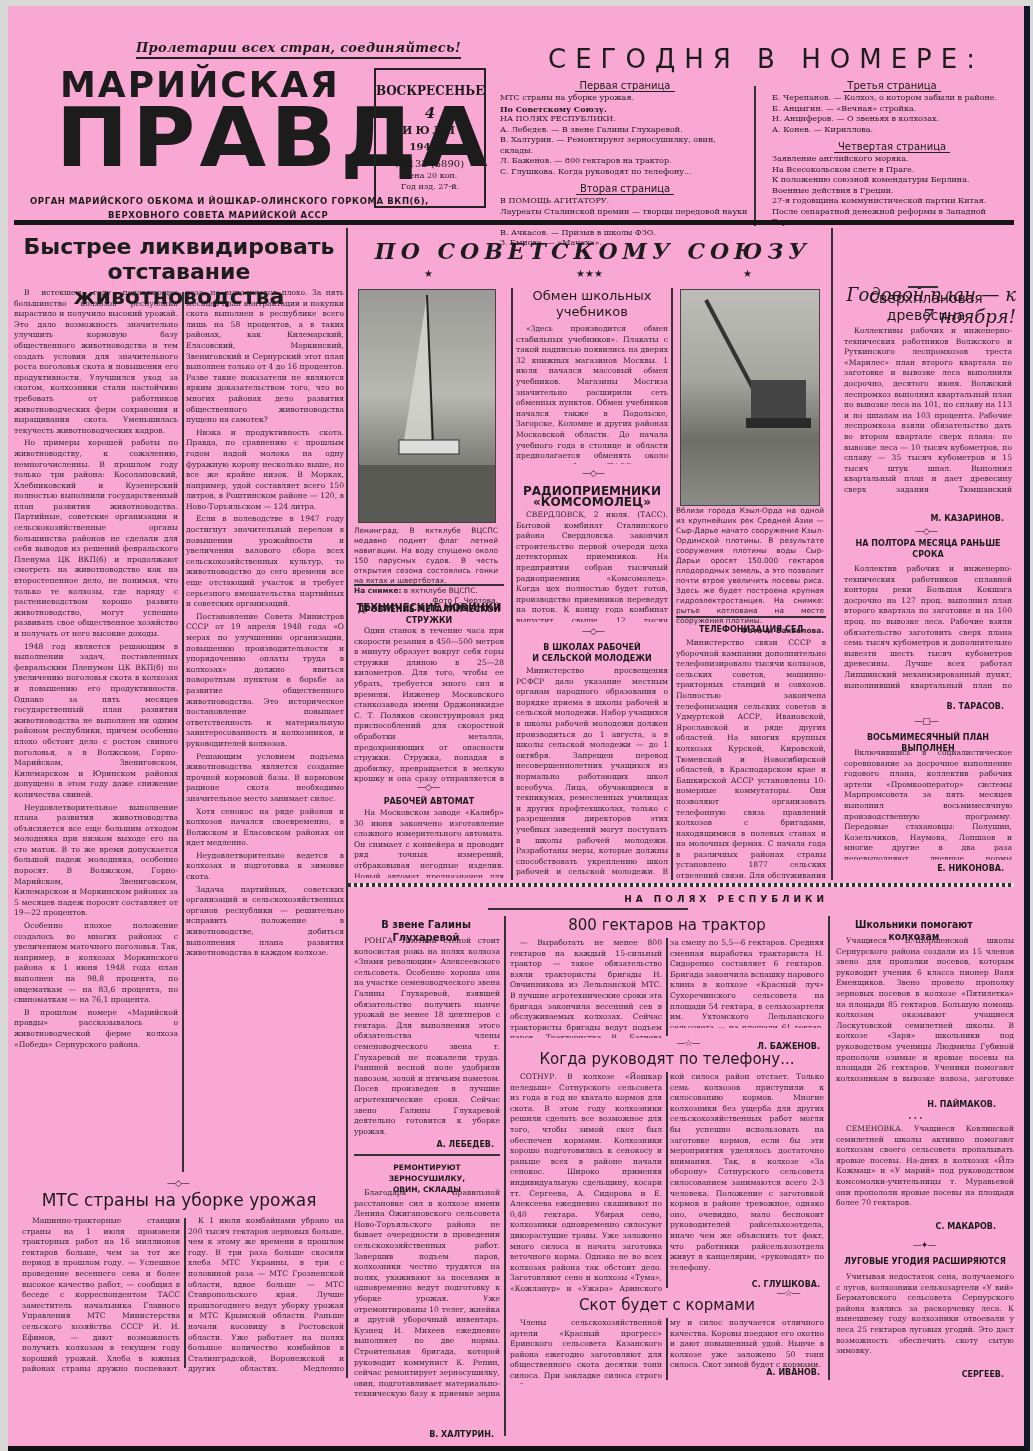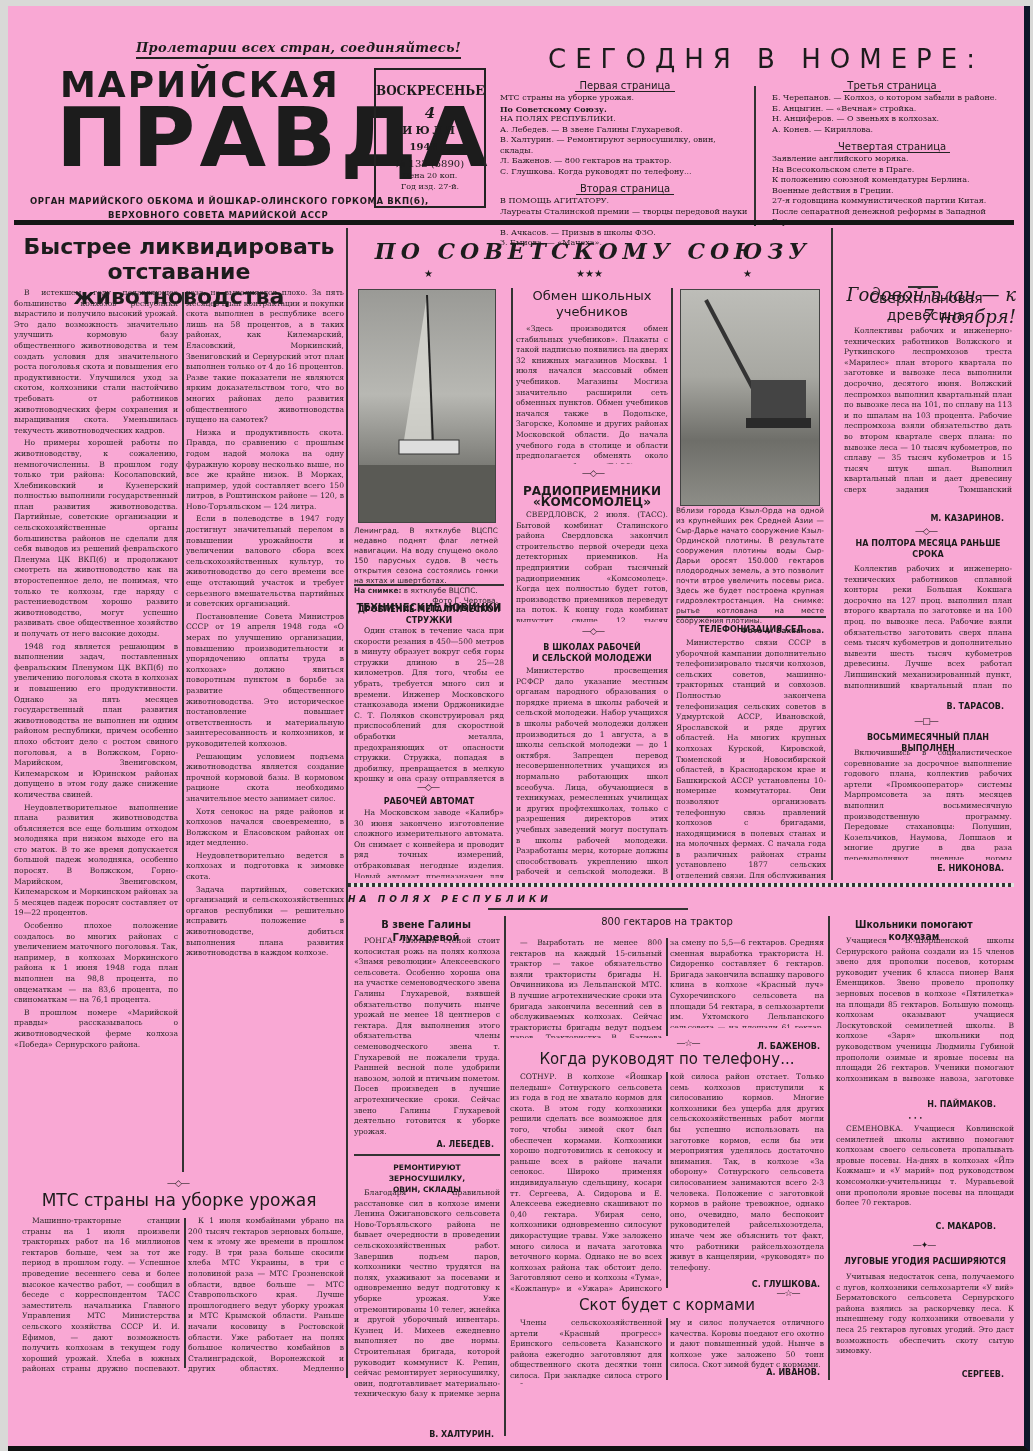--- a/index.html
+++ b/index.html
@@ -226,41 +226,41 @@
   <div class="abs sig" style="left:836px;top:696px;width:160px;">В. ТАРАСОВ.</div>
   <div class="abs orn" style="left:898px;top:710px;width:40px;">—□—</div>
   <div class="abs sub" style="left:836px;top:726px;width:168px;font-size:8px;">ВОСЬМИМЕСЯЧНЫЙ ПЛАН ВЫПОЛНЕН</div>
   <div class="abs col" style="left:836px;top:742px;width:168px;height:112px;overflow:hidden;">
     <p>Включившись в социалистическое соревнование за досрочное выполнение годового плана, коллектив рабочих артели «Промкооператор» системы Марпромсовета за пять месяцев выполнил восьмимесячную производственную программу. Передовые стахановцы: Полушин, Козельчиков, Наумова, Лопшаов и многие другие в два раза перевыполняют дневные нормы выработки. За хорошую работу промартель получила денежную премию.</p>
   </div>
   <div class="abs sig" style="left:836px;top:858px;width:160px;">Е. НИКОНОВА.</div>
 
   <div class="wavy" style="left:340px;top:877px;width:666px;"></div>
 
-  <div class="abs" style="left:340px;top:888px;width:480px;text-align:left;font-family:'DejaVu Sans',sans-serif;font-style:italic;font-weight:bold;font-size:9px;letter-spacing:4px;">НА ПОЛЯХ РЕСПУБЛИКИ</div>
+  <div class="abs" style="left:340px;top:888px;width:480px;text-align:right;font-family:'DejaVu Sans',sans-serif;font-weight:bold;font-size:9px;letter-spacing:4px;">НА ПОЛЯХ РЕСПУБЛИКИ</div>
   <div class="hline" style="left:480px;top:902px;width:200px;"></div>
 
   <div class="abs" style="left:344px;top:912px;width:148px;font-family:'DejaVu Sans',sans-serif;font-size:11px;font-weight:bold;text-align:center;transform:scaleX(.9);">В звене Галины Глухаревой</div>
   <div class="abs col" style="left:346px;top:930px;width:146px;height:200px;overflow:hidden;">
     <p>РОНГА. Плотной стеной стоит колосистая рожь на полях колхоза «Знамя революции» Алексеевского сельсовета. Особенно хороша она на участке семеноводческого звена Галины Глухаревой, взявшей обязательство получить нынче урожай не менее 18 центнеров с гектара. Для выполнения этого обязательства члены семеноводческого звена т. Глухаревой не пожалели труда. Раннней весной поле удобрили навозом, золой и птичьим пометом. Посев произведен в лучшие агротехнические сроки. Сейчас звено Галины Глухаревой деятельно готовится к уборке урожая.</p>
   </div>
   <div class="abs sig" style="left:346px;top:1134px;width:140px;">А. ЛЕБЕДЕВ.</div>
   <div class="hline" style="left:346px;top:1148px;width:146px;"></div>
   <div class="abs sub" style="left:346px;top:1156px;width:146px;font-size:7.5px;">
     <div>РЕМОНТИРУЮТ ЗЕРНОСУШИЛКУ,</div>
     <div>ОВИН, СКЛАДЫ</div>
   </div>
   <div class="abs col" style="left:346px;top:1182px;width:146px;height:210px;overflow:hidden;">
     <p>Благодаря правильной расстановке сил в колхозе имени Ленина Ожигановского сельсовета Ново-Торъяльского района не бывает очередности в проведении сельскохозяйственных работ. Завершив подъем паров, колхозники честно трудятся на полях, ухаживают за посевами и одновременно ведут подготовку к уборке урожая. Уже отремонтированы 10 телег, жнейка и другой уборочный инвентарь. Кузнец И. Михеев ежедневно выполняет по две нормы. Строительная бригада, которой руководит коммунист К. Репин, сейчас ремонтирует зерносушилку, овин, подготавливает материально-техническую базу к приемке зерна нового урожая.</p>
   </div>
   <div class="abs sig" style="left:346px;top:1424px;width:140px;">В. ХАЛТУРИН.</div>
 
   <div class="vline" style="left:496px;top:910px;height:520px;"></div>
 
-  <div class="abs h-big" style="left:500px;top:910px;width:318px;font-size:10px;font-weight:normal;">800 гектаров на трактор</div>
+  <div class="abs h-big" style="left:500px;top:910px;width:318px;font-size:15px;font-weight:normal;">800 гектаров на трактор</div>
   <div class="abs col" style="left:502px;top:932px;width:152px;height:100px;overflow:hidden;">
     <p>— Выработать не менее 800 гектаров на каждый 15-сильный трактор — такое обязательство взяли трактористы бригады Н. Овчинникова из Лельпанской МТС. В лучшие агротехнические сроки эта бригада закончила весенний сев в обслуживаемых колхозах. Сейчас трактористы бригады ведут подъем паров. Трактористка В. Батиева вспахивает</p>
   </div>
   <div class="vline" style="left:658px;top:932px;height:98px;"></div>
   <div class="abs col" style="left:662px;top:932px;width:154px;height:90px;overflow:hidden;">
     <p style="text-indent:0">за смену по 5,5—6 гектаров. Средняя сменная выработка тракториста Н. Сидоренко составляет 6 гектаров. Бригада закончила вспашку парового клина в колхозе «Красный луч» Сухоречинского сельсовета на площади 54 гектара, в сельхозартели им. Ухтомского Лельпанского сельсовета — на площади 61 гектар. Сейчас тракторная бригада Н. Овчинникова пашет пары сверх плана.</p>
   </div>
   <div class="abs sig" style="left:662px;top:1024px;width:150px;margin-top:12px;">Л. БАЖЕНОВ.</div>
 
   <div class="abs orn" style="left:660px;top:1032px;width:40px;">—☆—</div>

